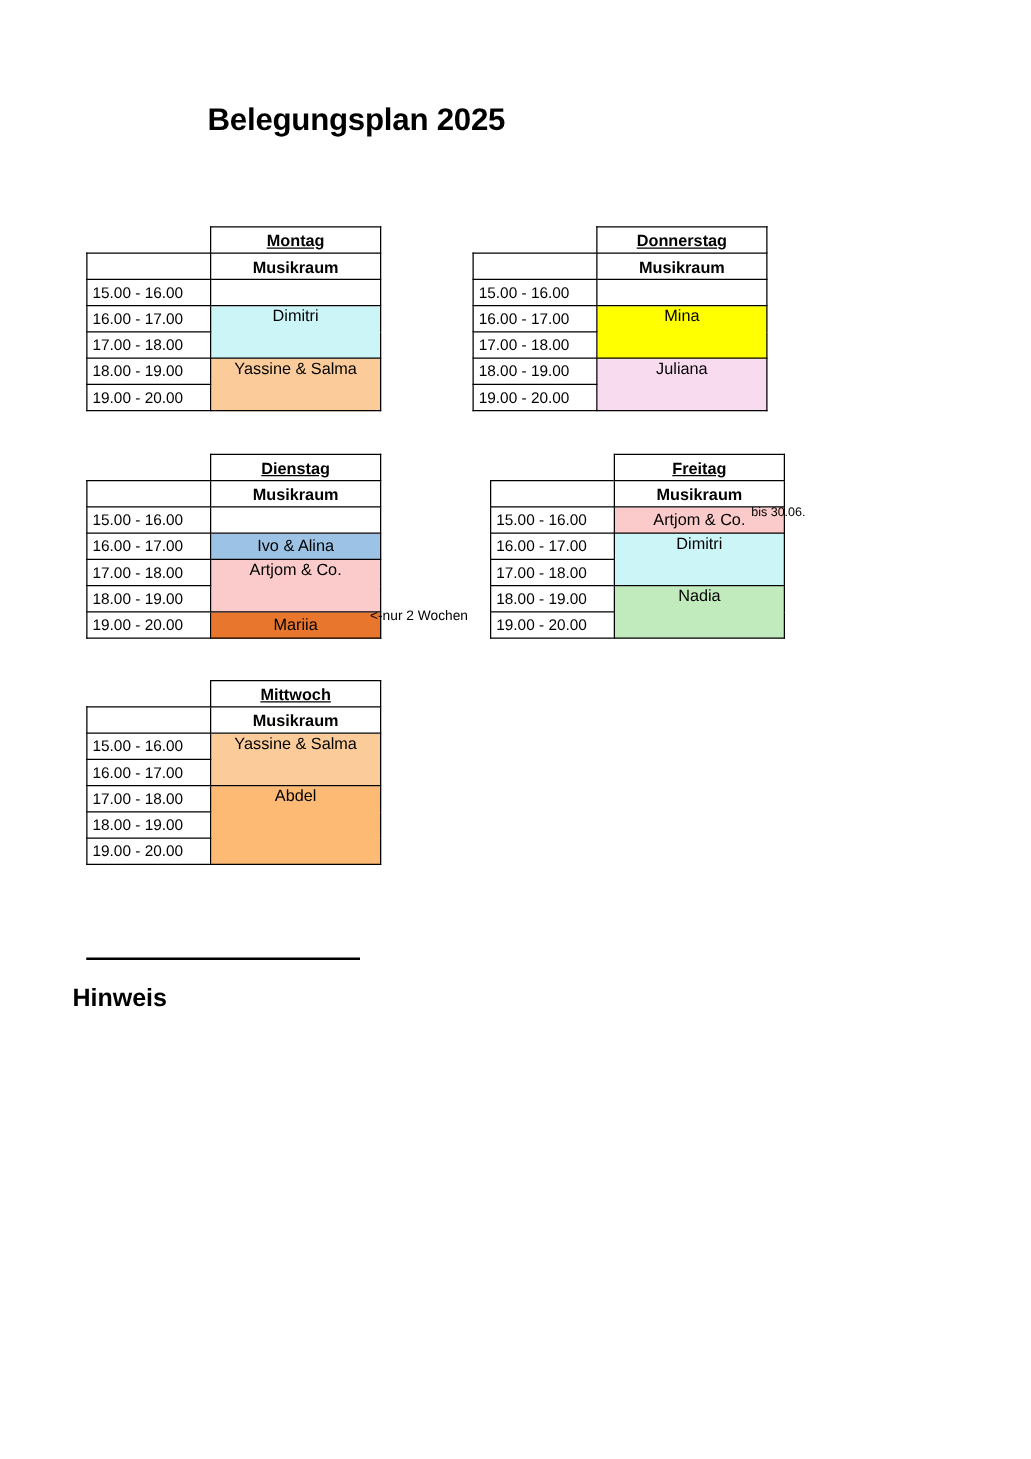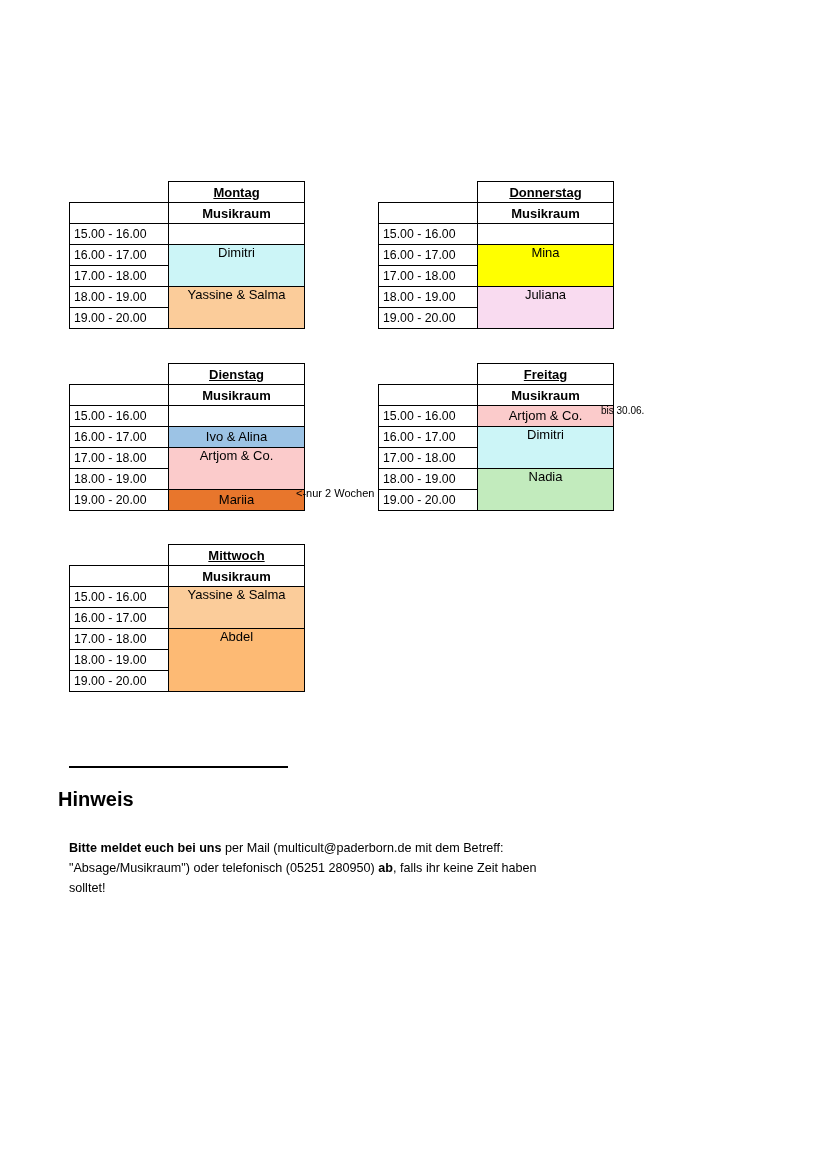--- a/index.html
+++ b/index.html
@@ -123,20 +123,21 @@
     line-height: 20px;
   }
   #hinweis-body .b { font-weight: bold; }
   #hinweis-body .bu { font-weight: bold; text-decoration: underline; }
 </style>
 </head>
 <body>
 
 <div class="page">
 
+  <div id="doc-title">Belegungsplan 2025</div>
 
   <table class="sched" id="table-montag" style="left:69px; top:181px;">
     <tbody>
         <tr>
           <td class="col-time corner"></td>
           <td class="col-room day-head"><span class="u">Montag </span></td>
         </tr>
         <tr>
           <td class="col-time"></td>
           <td class="col-room room-head">Musikraum</td>
@@ -218,21 +219,21 @@
         <tr>
           <td class="col-time">18.00 - 19.00</td>
         </tr>
         <tr>
           <td class="col-time">19.00 - 20.00</td>
           <td class="col-room entry" style="background: rgb(232, 118, 44);">Mariia</td>
         </tr>
       </tbody>
   </table>
 
-  <table class="sched" id="table-freitag" style="left:378px; top:363px;">
+  <table class="sched" id="table-freitag" style="left:392px; top:363px;">
     <tbody>
         <tr>
           <td class="col-time corner"></td>
           <td class="col-room day-head"><span class="u">Freitag </span></td>
         </tr>
         <tr>
           <td class="col-time"></td>
           <td class="col-room room-head">Musikraum</td>
         </tr>
         <tr>
@@ -285,16 +286,15 @@
         </tr>
       </tbody>
   </table>
 
   <div class="side-note" style="left:296px; top:487px;">&lt;-nur 2 Wochen</div>
   <div class="side-note big" style="left:601px; top:405px;">bis 30.06.</div>
 
   <div id="hinweis-rule"></div>
   <div id="hinweis-heading">Hinweis</div>
   <div id="hinweis-body">
-      <div><span class="b">Bitte meldet euch bei uns</span><span> per Mail (multicult@paderborn.de mit dem Betreff: "Absage/Musikraum") oder telefonisch (05251 280950) </span><span class="b">ab</span><span>, falls ihr keine Zeit haben solltet!</span></div>
     </div>
 
 </div>
 
 </body></html>

